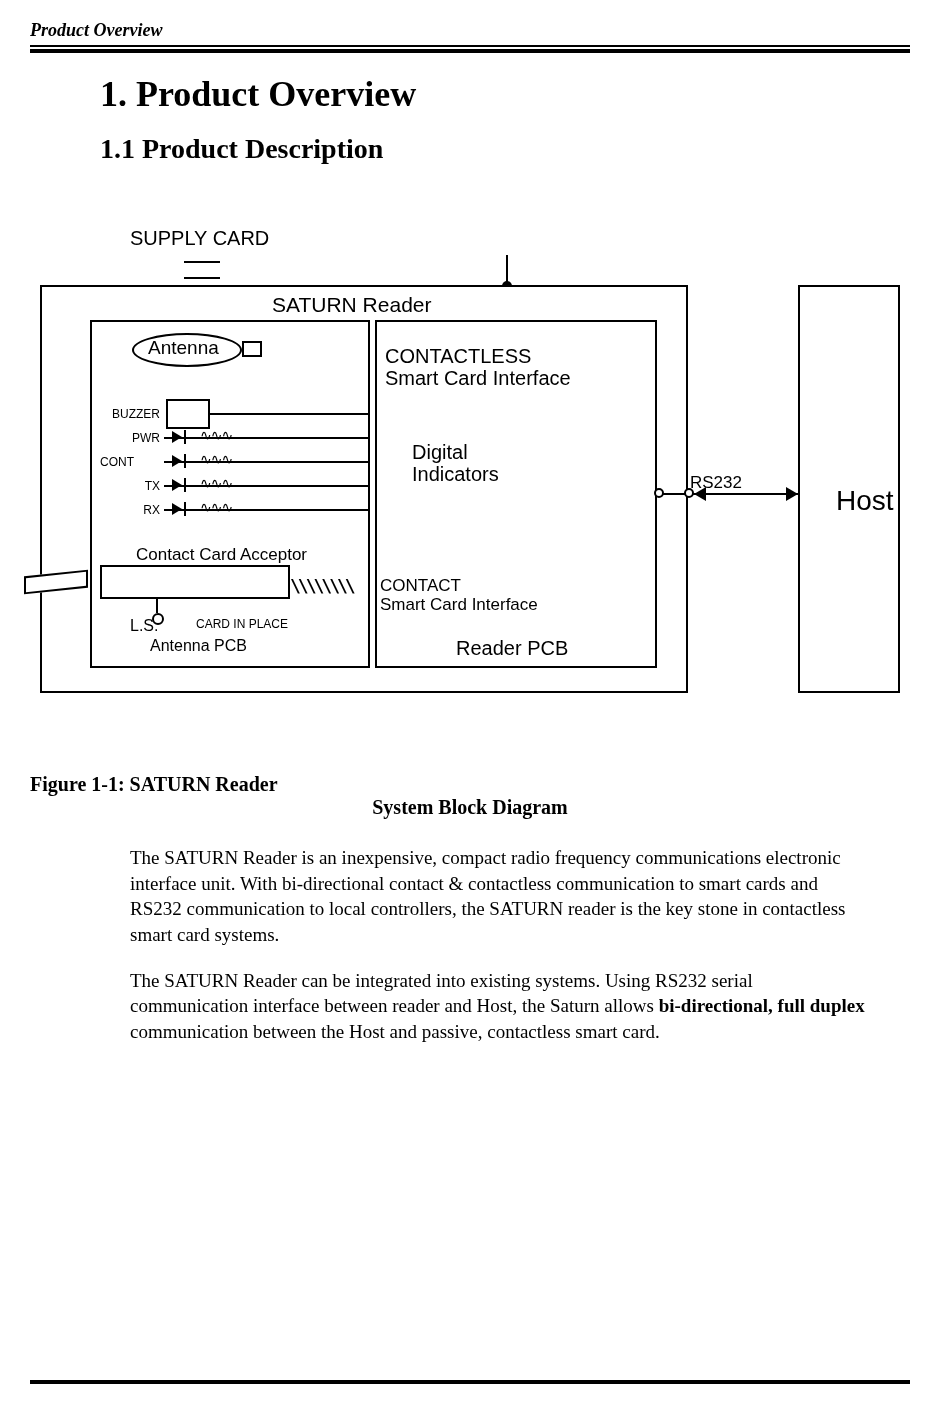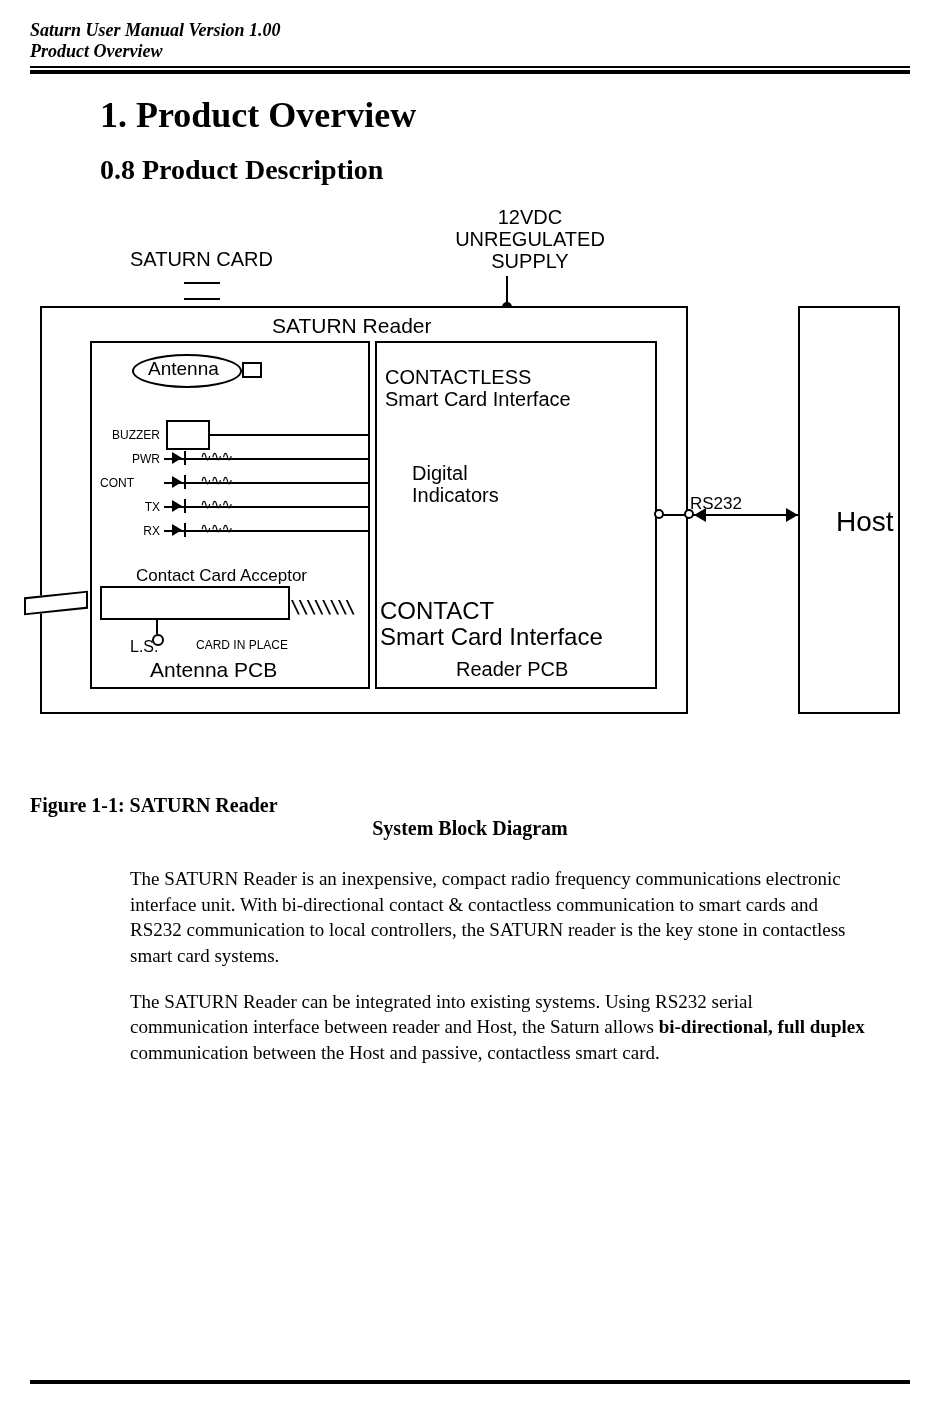--- a/index.html
+++ b/index.html
@@ -34,22 +34,22 @@
     .diagram-wrap { position: relative; width: 880px; height: 560px; margin: 10px auto 0; font-family: Arial, Helvetica, sans-serif; }
     .lbl { position: absolute; font-size: 20px; }
     .smartcard-lbl { top: 42px; left: 100px; }
     .supply-lbl { top: 0; left: 400px; text-align: center; width: 200px; line-height: 1.1; }
     .rs232-lbl { top: 288px; left: 660px; font-size: 17px; }
     .host-lbl { top: 300px; left: 806px; font-size: 28px; }
     .saturn-lbl { top: 108px; left: 242px; font-size: 21px; }
     .antenna-lbl { top: 152px; left: 118px; font-size: 19px; }
     .contactless-lbl { top: 160px; left: 355px; font-size: 20px; line-height: 1.1; }
     .digital-lbl { top: 256px; left: 382px; font-size: 20px; line-height: 1.1; }
-    .contact-lbl { top: 392px; left: 350px; font-size: 24px; line-height: 1.1; }
-    .antenna-pcb-lbl { top: 452px; left: 120px; font-size: 21px; }
+    .contact-lbl { top: 392px; left: 350px; font-size: 17px; line-height: 1.1; }
+    .antenna-pcb-lbl { top: 452px; left: 120px; font-size: 16px; }
     .reader-pcb-lbl { top: 452px; left: 426px; font-size: 20px; }
     .contact-acceptor-lbl { top: 360px; left: 106px; font-size: 17px; }
     .cardinplace-lbl { top: 432px; left: 166px; font-size: 12px; }
     .ls-lbl { top: 432px; left: 100px; font-size: 16px; }
 
     .buzzer-lbl { top: 222px; left: 70px; font-size: 12px; text-align: right; width: 60px; }
     .pwr-lbl { top: 246px; left: 70px; font-size: 12px; text-align: right; width: 60px; }
     .cont-lbl { top: 270px; left: 70px; font-size: 12px; text-align: left; width: 60px; }
     .tx-lbl { top: 294px; left: 70px; font-size: 12px; text-align: right; width: 60px; }
     .rx-lbl { top: 318px; left: 70px; font-size: 12px; text-align: right; width: 60px; }
@@ -90,33 +90,29 @@
 
     .ls-circle { position: absolute; top: 428px; left: 122px; width: 12px; height: 12px; border: 2px solid #000; border-radius: 50%; }
     .ls-vline { position: absolute; top: 414px; left: 126px; width: 2px; height: 14px; background: #000; }
 
     .bold { font-weight: bold; }
   </style>
 </head>
 <body>
 
 <div>
-  <div class="header-title">Saturn User Manual Version 1.00</div>
   <div class="header-sub">Product Overview</div>
   <div class="hr-double"></div>
 </div>
 
 <h1 class="h1">1.  Product Overview</h1>
-<h2 class="h2">0.8  Product Description</h2>
+<h2 class="h2">1.1  Product Description</h2>
 
 <div class="diagram-wrap">
-  <div class="lbl smartcard-lbl">SATURN CARD</div>
-  <div class="lbl supply-lbl" style="white-space:pre-line;">12VDC
-UNREGULATED
-SUPPLY</div>
+  <div class="lbl smartcard-lbl">SUPPLY CARD</div>
   <div class="smartcard-sym"></div>
   <div class="smartcard-sym2"></div>
   <div class="smartcard-sym3"></div>
 
   <div class="supply-line"></div>
   <div class="supply-dot1"></div>
   <div class="supply-dot2"></div>
 
   <div class="box outer-box"></div>
   <div class="box host-box"></div>

